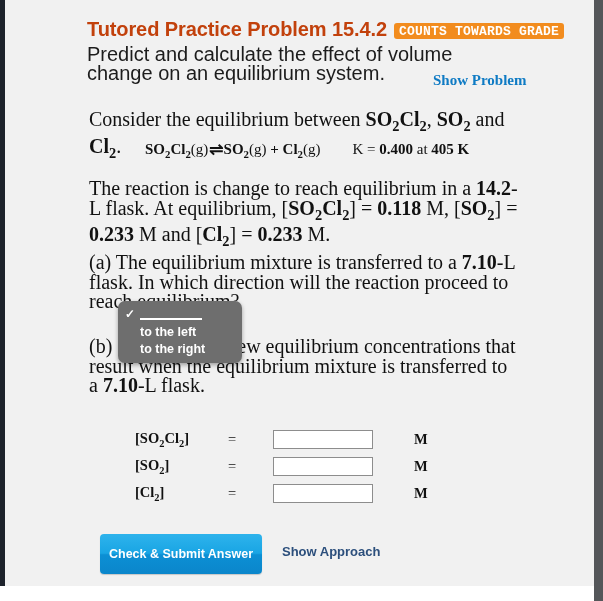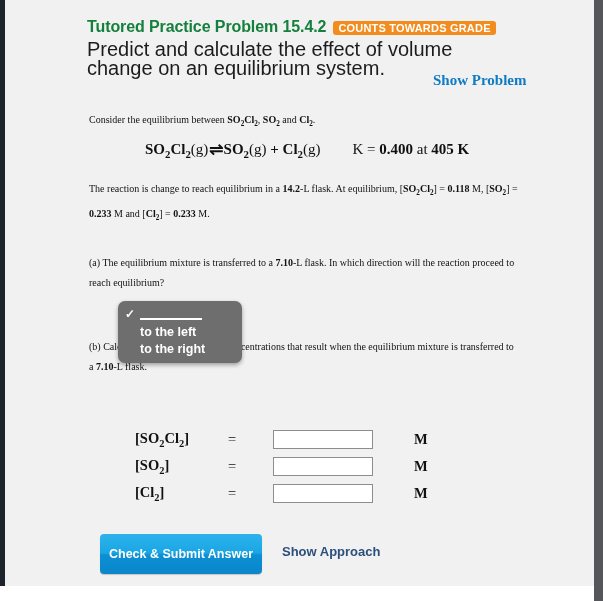--- a/index.html
+++ b/index.html
@@ -61,31 +61,31 @@
     top: 18px;
     width: 460px;
   }
   .problem-title-row {
     display: flex;
     align-items: center;
     gap: 7px;
     white-space: nowrap;
   }
   .problem-title {
-    color: #15803d;
-    font-family: "Liberation Sans", sans-serif;
-    font-size: 16px;
+    color: #c2410c;
+    font-family: "Liberation Sans", sans-serif;
+    font-size: 20px;
     font-weight: bold;
     letter-spacing: -0.1px;
   }
   .grade-badge {
     background: #f28c1e;
     color: #ffffff;
-    font-family: Liberation Sans, sans-serif;
-    font-size: 11px;
+    font-family: Liberation Mono, monospace;
+    font-size: 13px;
     font-weight: bold;
     letter-spacing: 0.2px;
     padding: 2px 5px 1px 5px;
     border-radius: 3px;
     line-height: 1;
     position: relative;
     top: 1px;
   }
   .problem-subtitle {
     color: #1c1c1c;
@@ -104,21 +104,21 @@
     font-size: 15px;
     font-weight: bold;
     cursor: pointer;
   }
 
   
   .prose {
     position: absolute;
     color: #111111;
     font-family: "Liberation Serif", serif;
-    font-size: 10px;
+    font-size: 20px;
     line-height: 19.5px;
   }
   .prose b { font-weight: bold; }
   sub { font-size: 0.72em; }
 
   #consider-line { left: 84px; top: 110px; width: 440px; }
 
   .equation-row {
     position: absolute;
     left: 84px;

